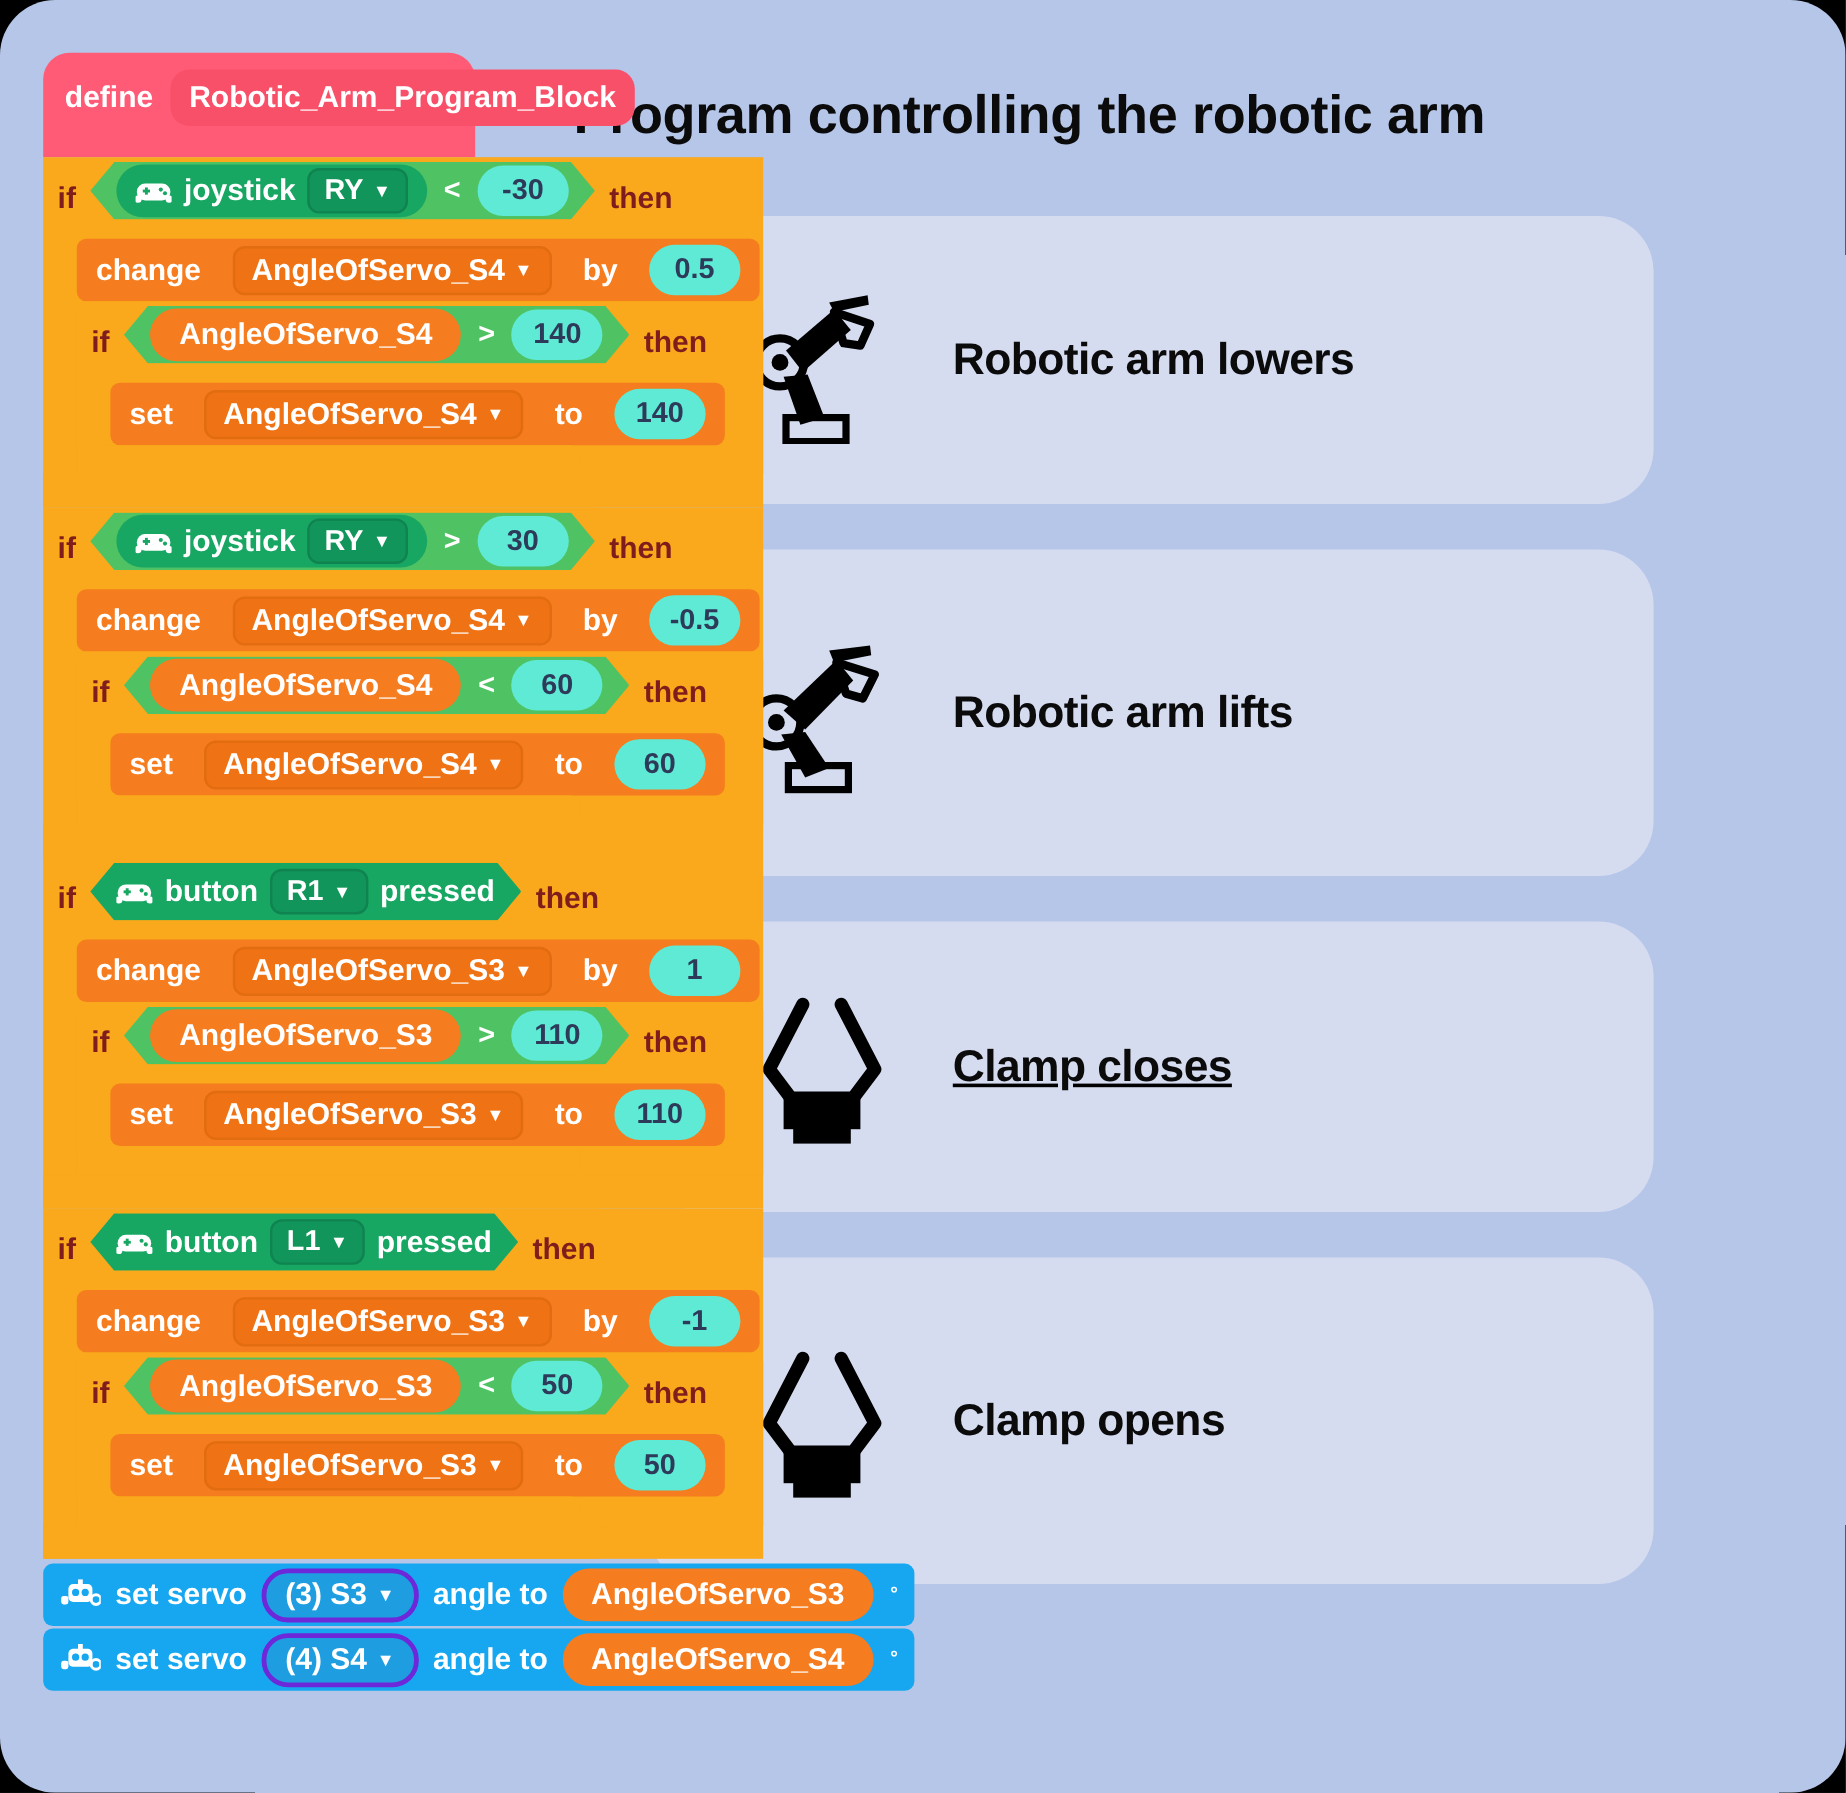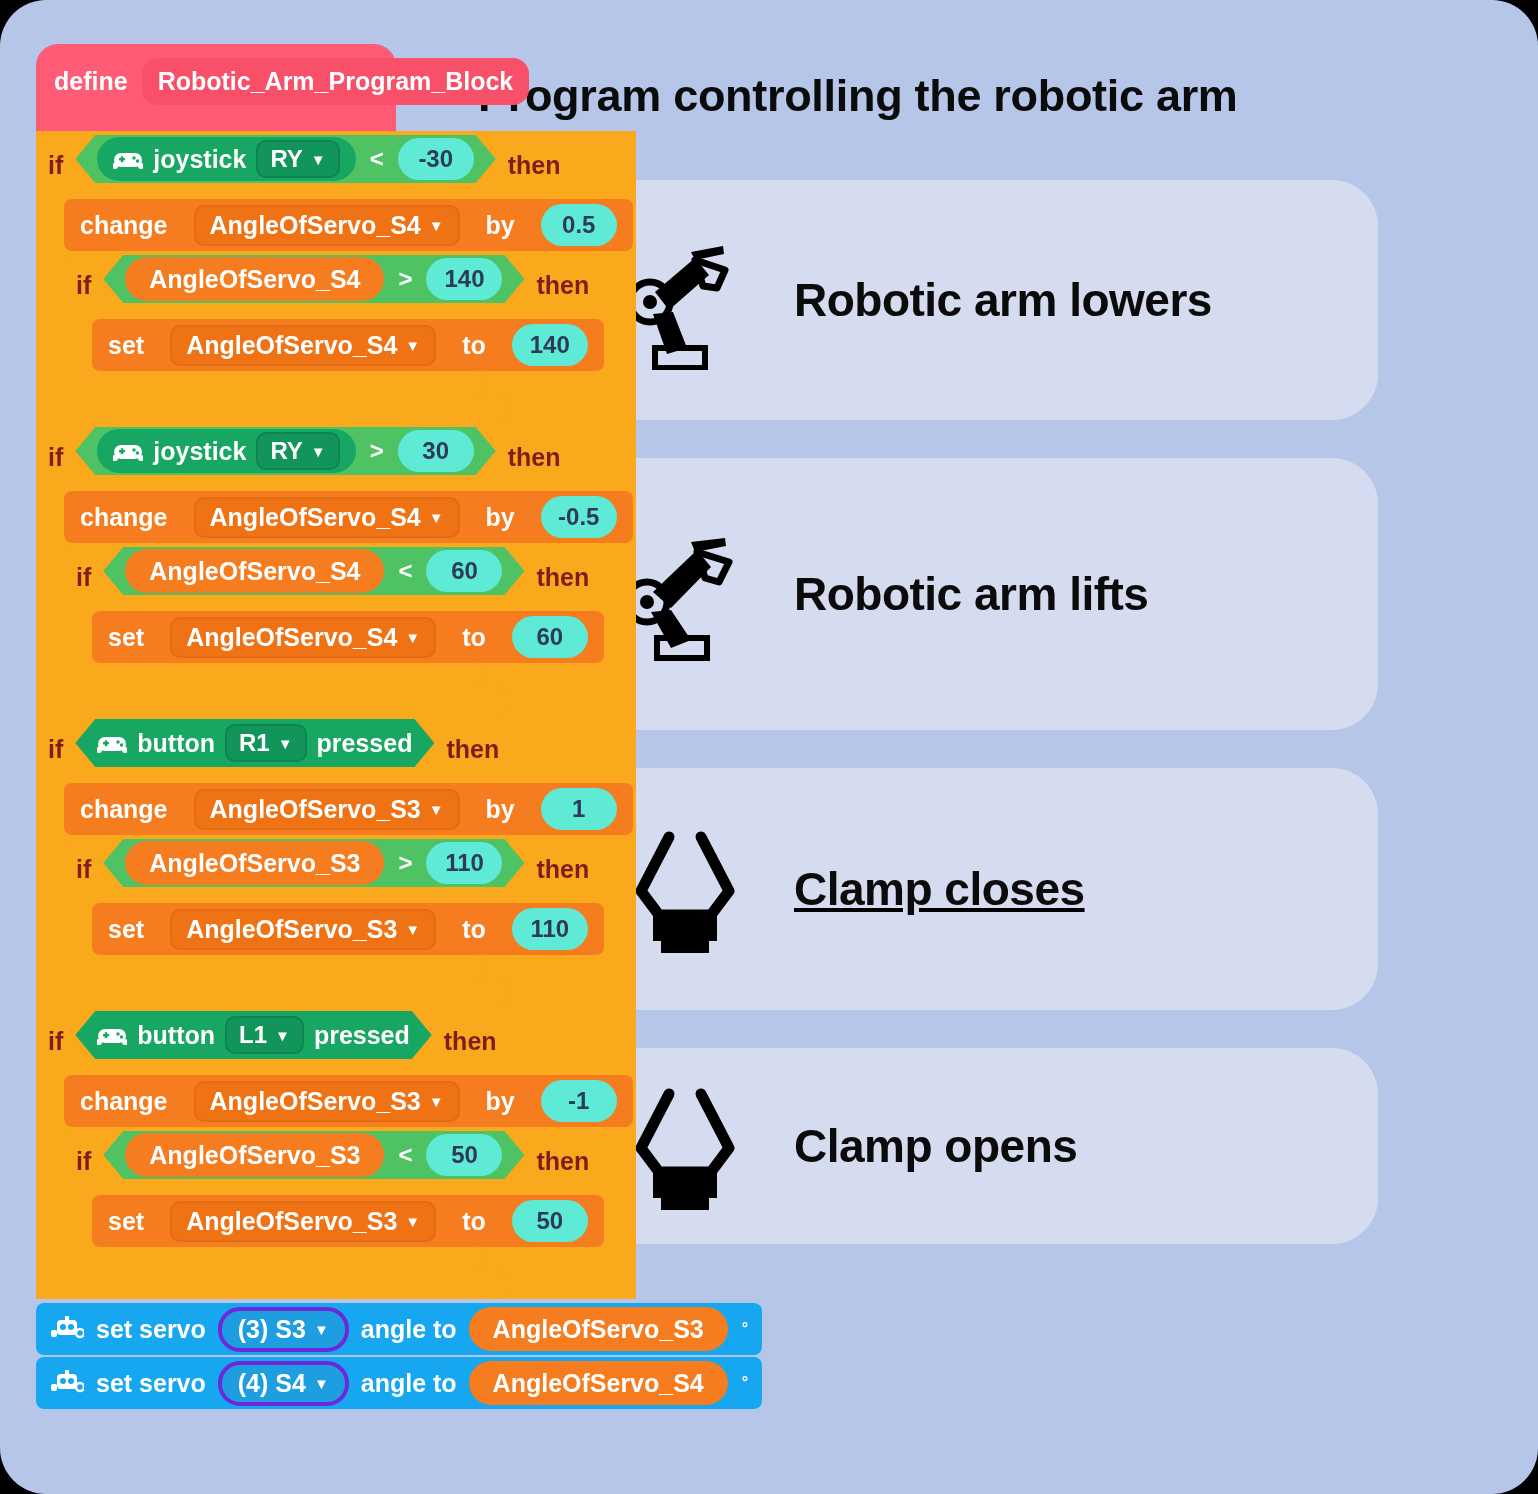--- a/index.html
+++ b/index.html
@@ -12,21 +12,21 @@
   }
 
   
   .card{
     position:absolute;left:540px;width:838px;
     background:#d5dcf0;border-radius:46px;
     display:flex;align-items:center;
   }
   .card .ic{width:150px;display:flex;justify-content:center;align-items:center;flex:none;margin-left:70px;}
   .card .lbl{
-    font-size:46px;font-weight:bold;color:#0b0b0b;letter-spacing:-0.5px;
+    font-size:37px;font-weight:bold;color:#0b0b0b;letter-spacing:-0.5px;
     margin-left:34px;white-space:nowrap;
   }
 
   
   #title{
     position:absolute;left:478px;top:70px;
     font-size:45px;font-weight:bold;color:#0b0b0b;letter-spacing:-0.3px;
     white-space:nowrap;
   }
 
@@ -152,21 +152,21 @@
     <div class="ic">
       <svg width="120" height="140" viewBox="0 0 120 140">
         <path d="M44 18 L16 72 L34 96 L86 96 L104 72 L76 18" fill="none" stroke="#000" stroke-width="11" stroke-linecap="round" stroke-linejoin="round"></path>
         <rect x="28" y="92" width="64" height="30" fill="#000"></rect>
         <rect x="36" y="118" width="48" height="16" fill="#000"></rect>
       </svg>
     </div>
     <div class="lbl">Clamp closes</div>
   </div>
 
-  <div class="card" style="top:1048px;height:196px;">
+  <div class="card" style="top:1048px;height:272px;">
     <div class="ic">
       <svg width="120" height="140" viewBox="0 0 120 140">
         <path d="M44 18 L16 72 L34 96 L86 96 L104 72 L76 18" fill="none" stroke="#000" stroke-width="11" stroke-linecap="round" stroke-linejoin="round"></path>
         <rect x="28" y="92" width="64" height="30" fill="#000"></rect>
         <rect x="36" y="118" width="48" height="16" fill="#000"></rect>
       </svg>
     </div>
     <div class="lbl">Clamp opens</div>
   </div>
 

